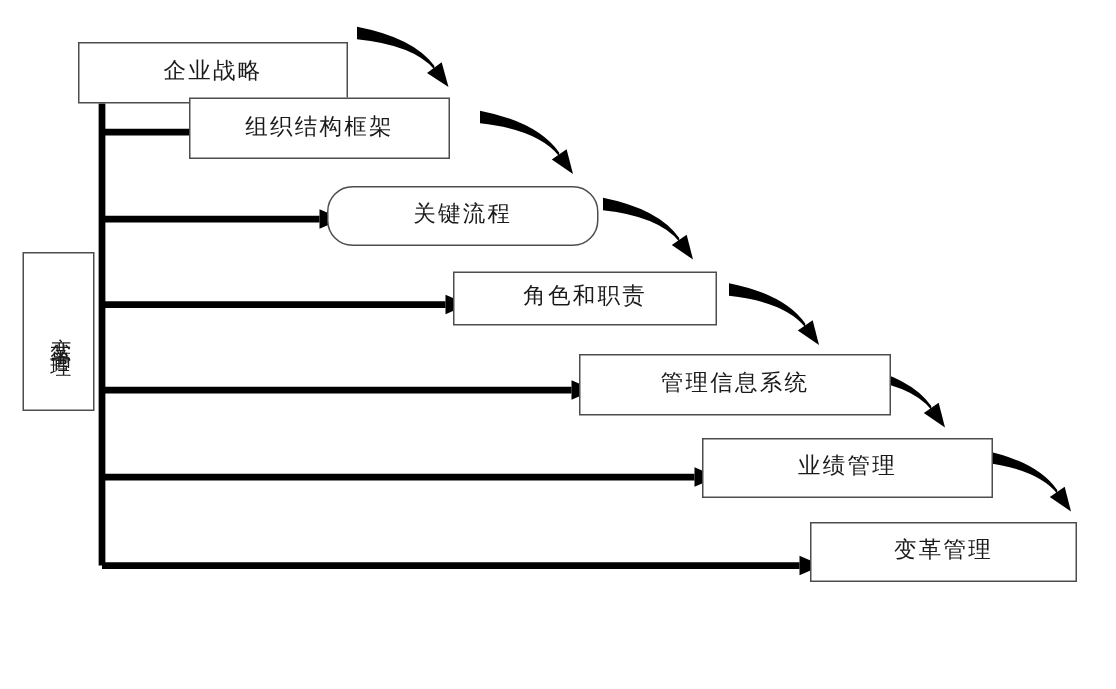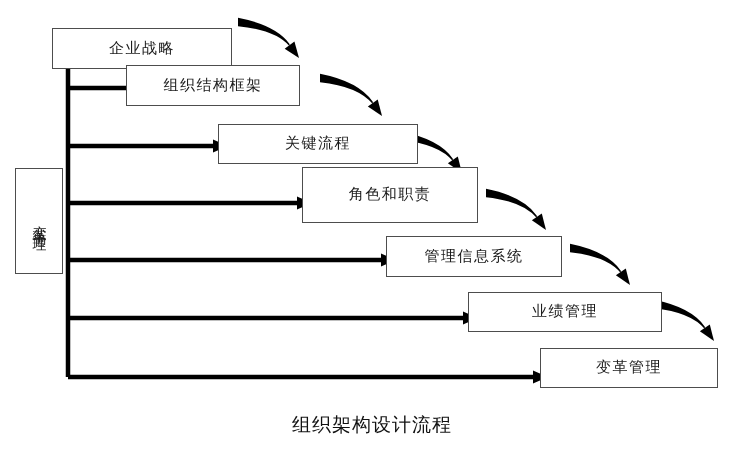--- a/index.html
+++ b/index.html
@@ -127,32 +127,31 @@
     <span>变革管理</span>
   </div>
 
   <div id="stage-nodes">
       <div class="node-box" style="left: 52px; top: 28px; width: 180px; height: 41px;">
         <span>企业战略</span>
       </div>
       <div class="node-box" style="left: 126px; top: 65px; width: 174px; height: 41px;">
         <span>组织结构框架</span>
       </div>
-      <div class="node-box" style="left: 218px; top: 124px; width: 200px; height: 40px;">
+      <div class="node-box" style="left: 218px; top: 124px; width: 181px; height: 40px; border-radius: 17px;">
         <span>关键流程</span>
       </div>
-      <div class="node-box" style="left: 302px; top: 167px; width: 176px; height: 56px;">
+      <div class="node-box" style="left: 302px; top: 181px; width: 176px; height: 36px;">
         <span>角色和职责</span>
       </div>
-      <div class="node-box" style="left: 386px; top: 236px; width: 176px; height: 41px;">
+      <div class="node-box" style="left: 386px; top: 236px; width: 208px; height: 41px;">
         <span>管理信息系统</span>
       </div>
       <div class="node-box" style="left: 468px; top: 292px; width: 194px; height: 40px;">
         <span>业绩管理</span>
       </div>
       <div class="node-box" style="left: 540px; top: 348px; width: 178px; height: 40px;">
         <span>变革管理</span>
       </div>
     </div>
 
-  <div id="caption">组织架构设计流程</div>
 
 </div>
 
 </body></html>

